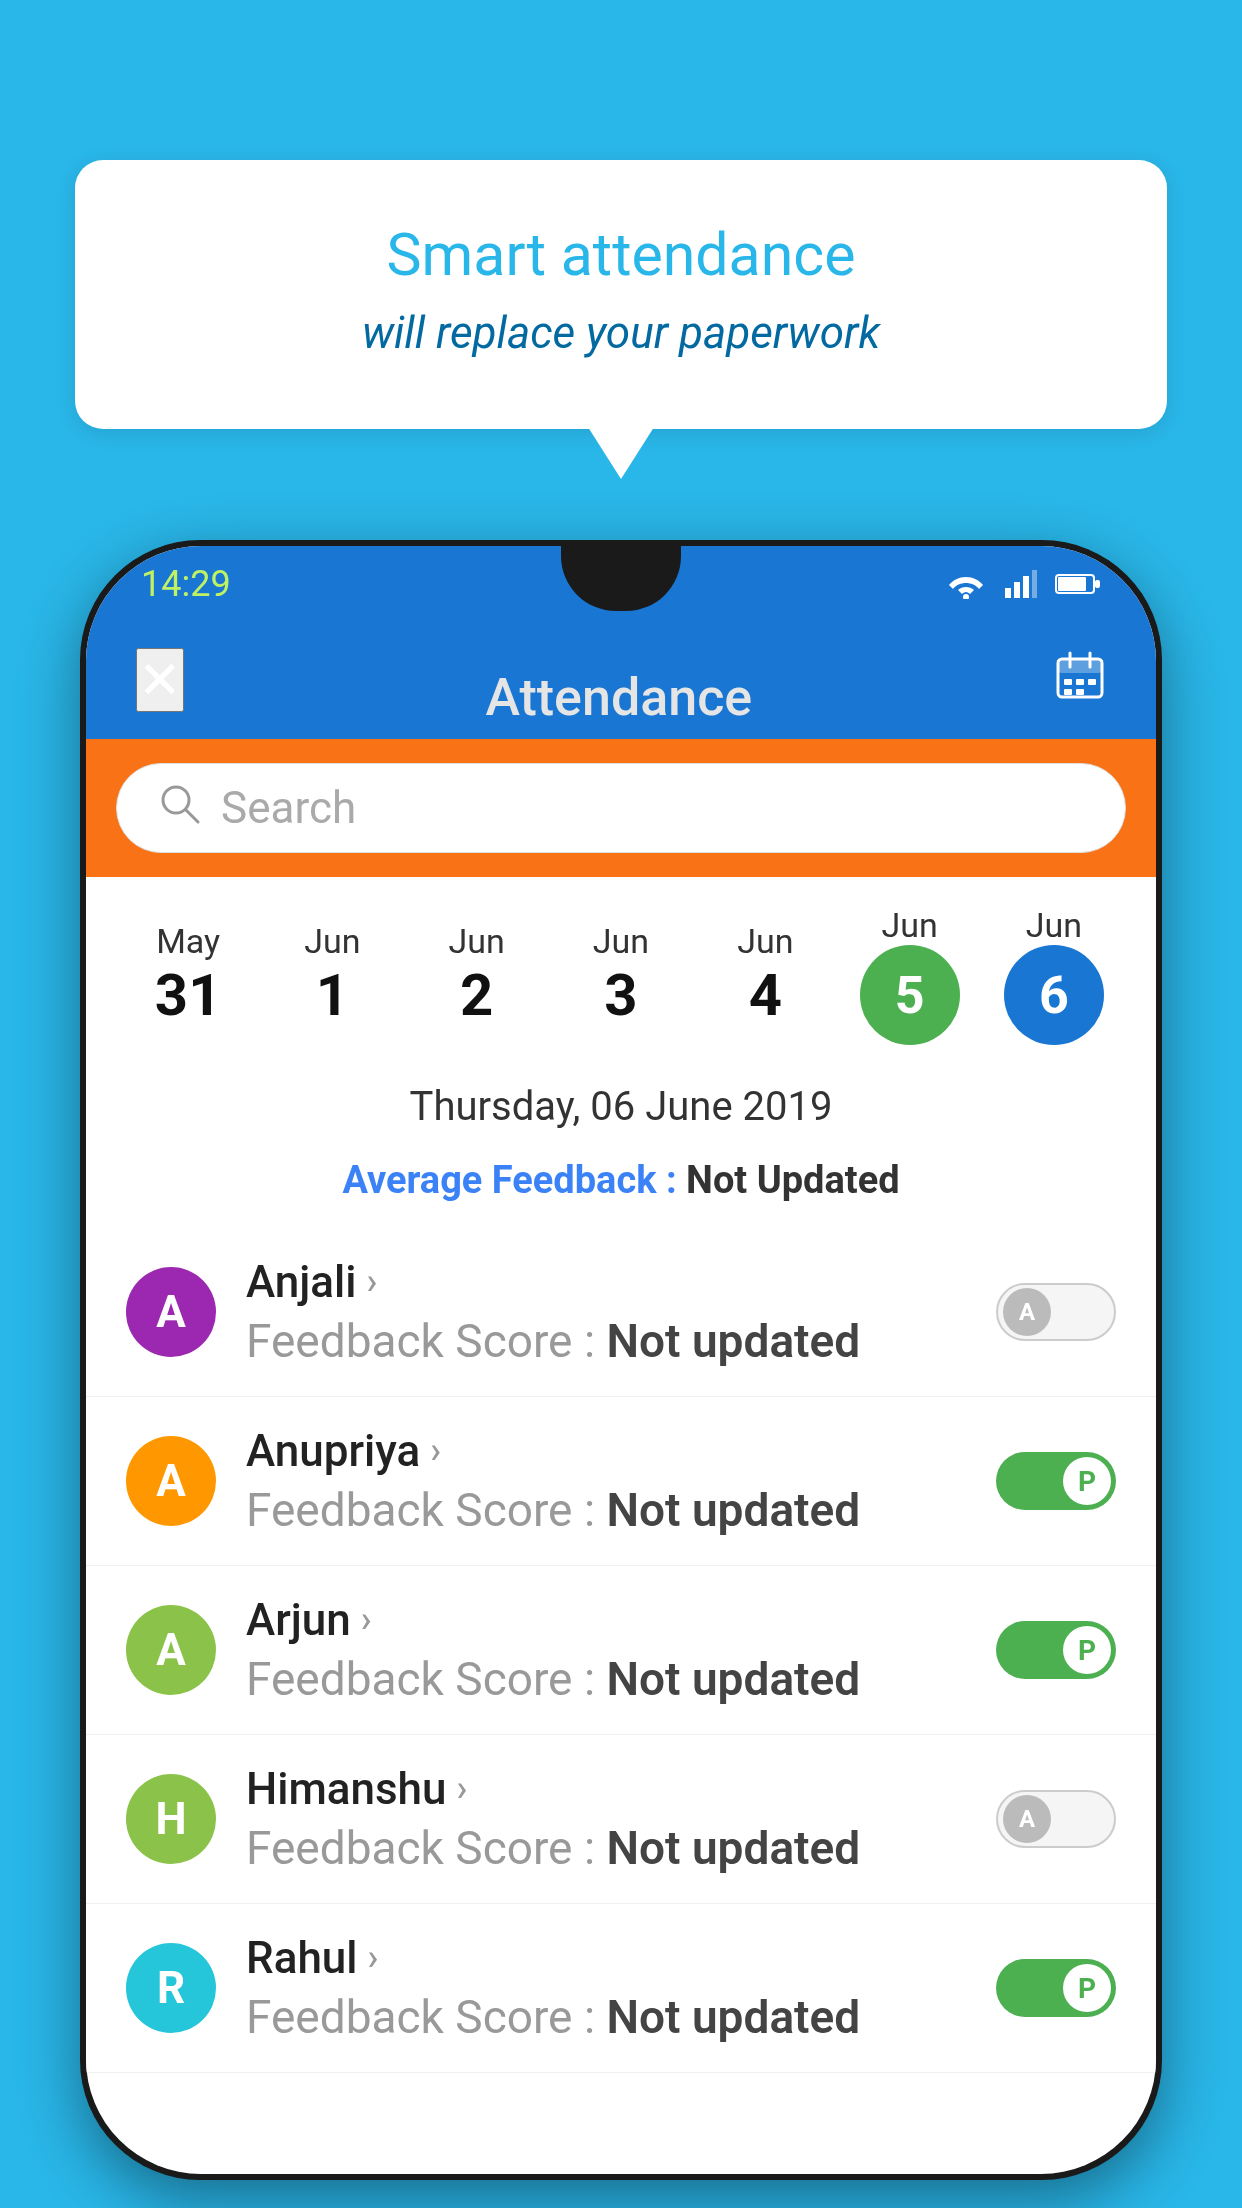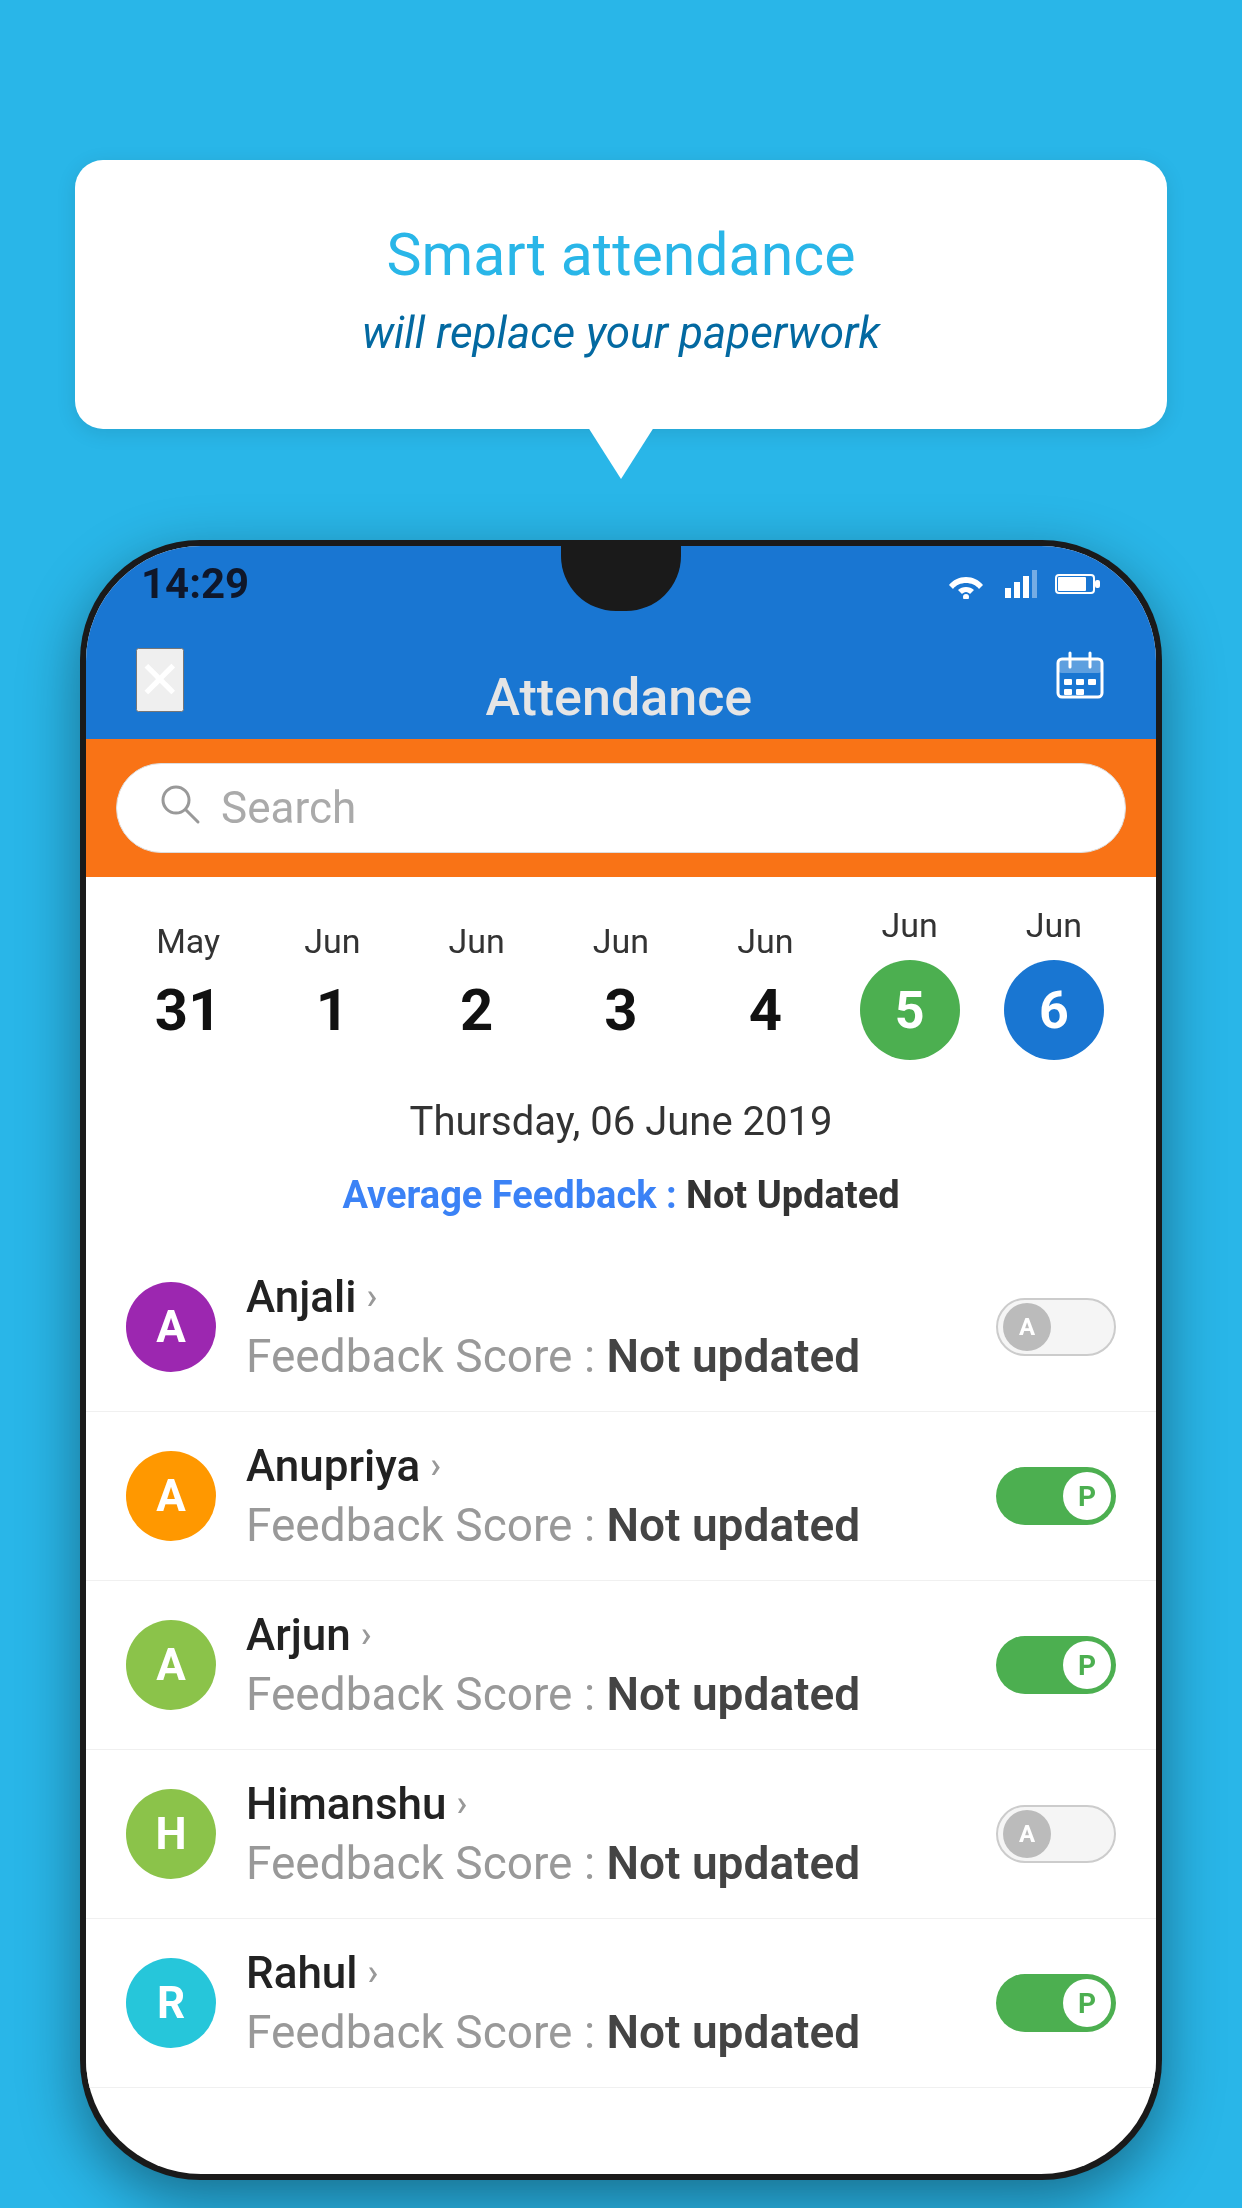--- a/index.html
+++ b/index.html
@@ -90,23 +90,23 @@
       background: #1976d2;
       height: 75px;
       display: flex;
       align-items: center;
       justify-content: space-between;
       padding: 0 55px;
       position: relative;
     }
 
     .status-time {
-      color: #0f172a;
-      font-size: 42px;
-      font-weight: 700;
+      color: #bef264;
+      font-size: 36px;
+      font-weight: 400;
     }
 
     .status-icons {
       display: flex;
       align-items: center;
       gap: 18px;
     }
 
     .status-icon-wifi {
       width: 42px;
@@ -198,21 +198,21 @@
       align-items: center;
       gap: 0;
       background: #fff;
     }
 
     .date-col {
       flex: 1;
       display: flex;
       flex-direction: column;
       align-items: center;
-      gap: 15px;
+      gap: 0;
     }
 
     .date-month {
       font-size: 34px;
       color: #333;
       font-weight: 400;
     }
 
     .date-day {
       font-size: 58px;

